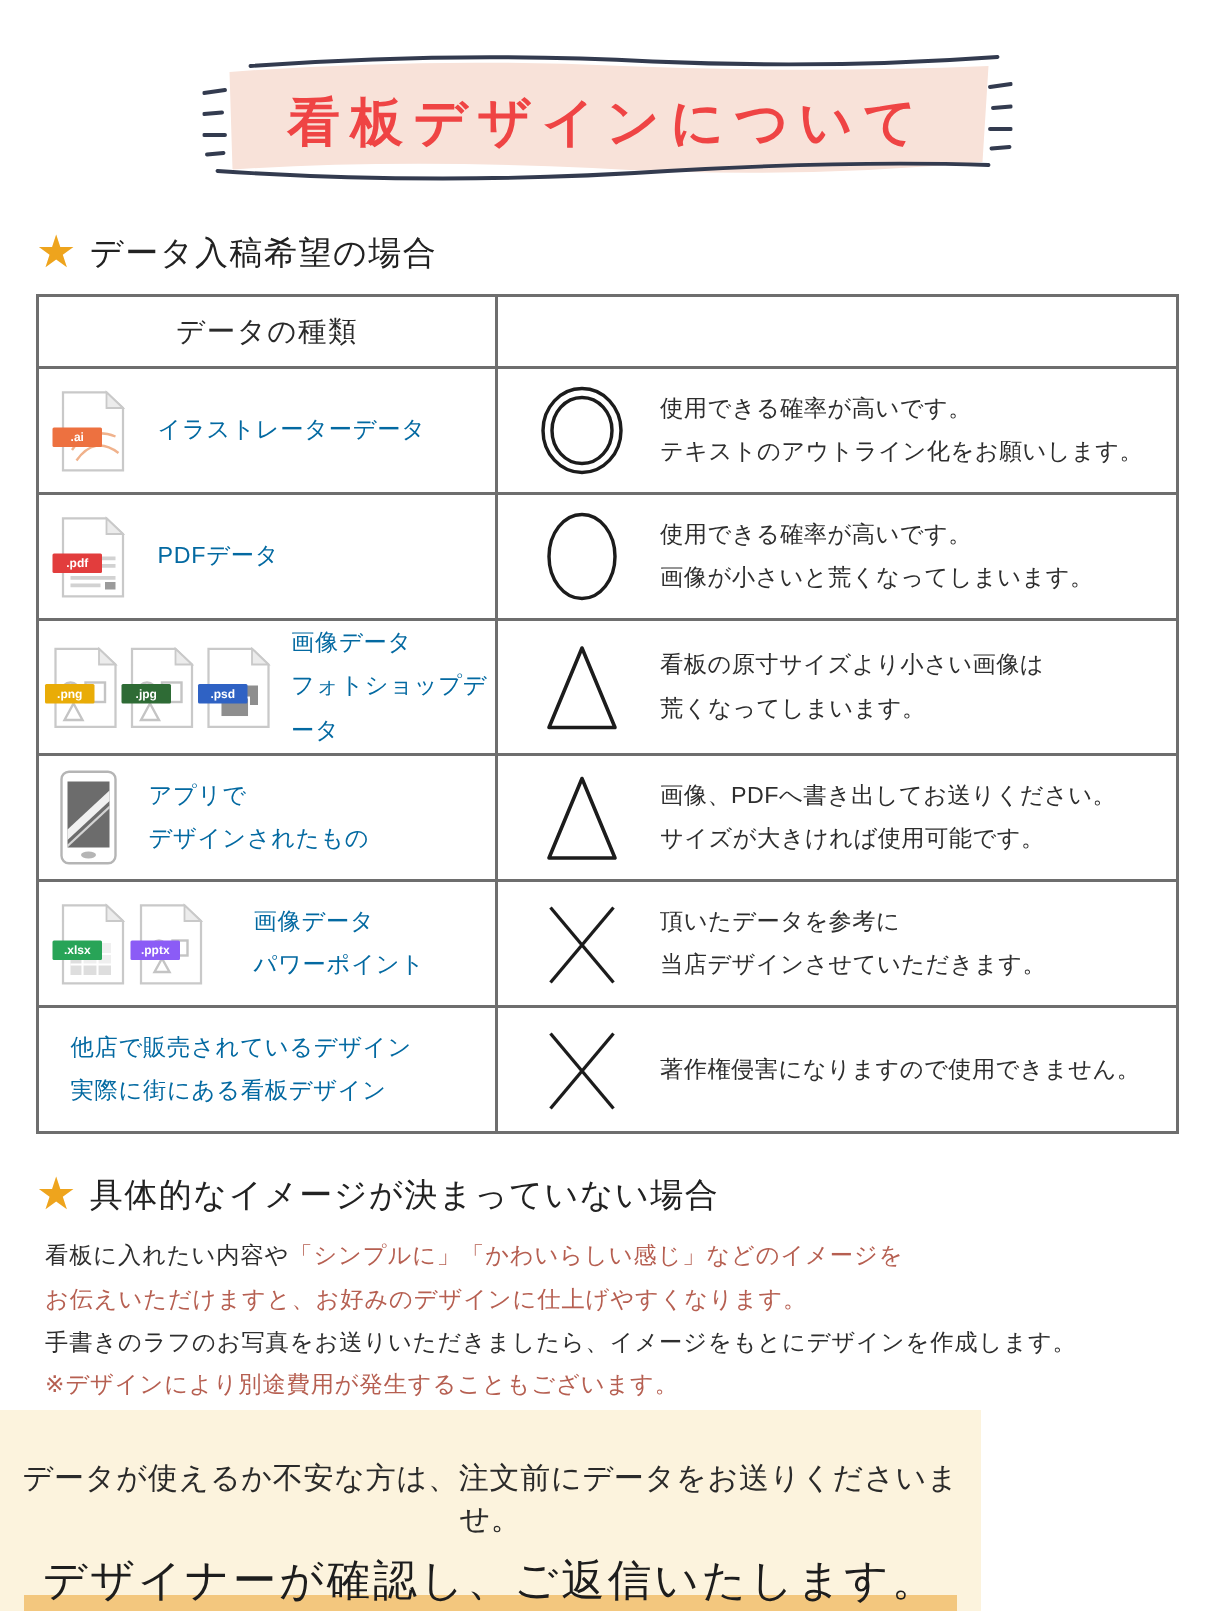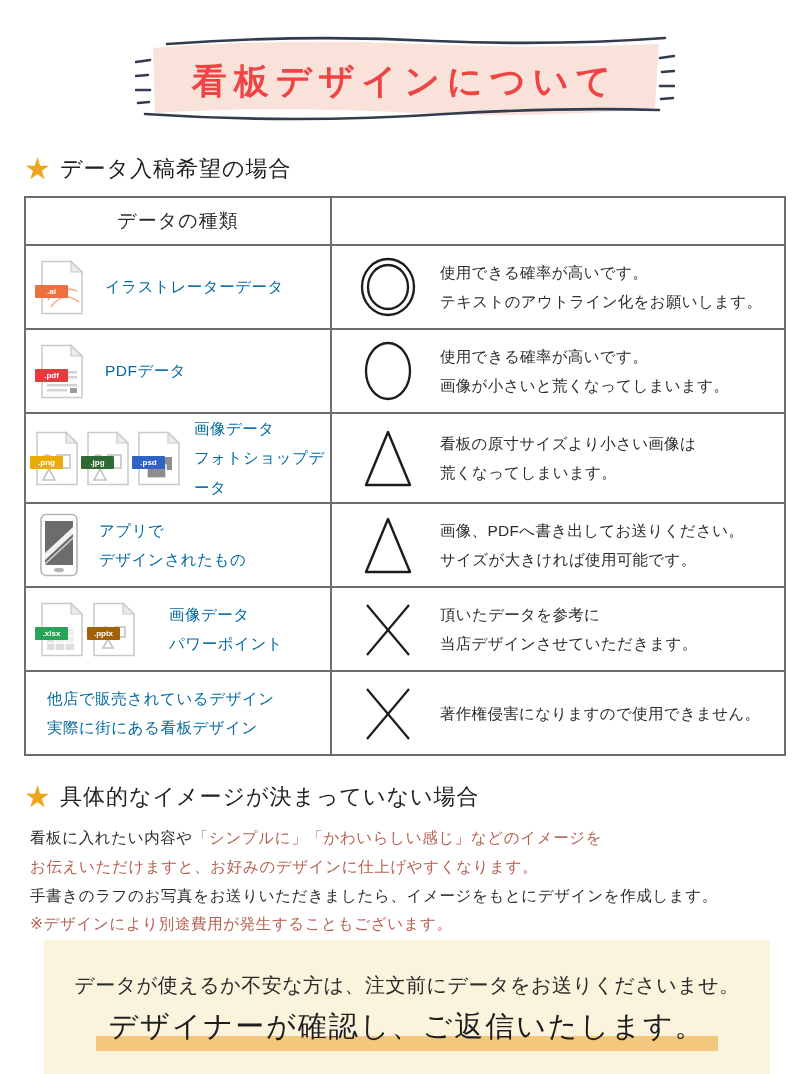--- a/index.html
+++ b/index.html
@@ -49,30 +49,30 @@
     position:absolute; left:-4px; top:25px; height:13px; min-width:33px; padding:0 2px;
     color:#fff; font-size:8px; font-weight:bold; line-height:13px; text-align:center;
     border-radius:1px;
   }
   .rb-ai   { background:#ed7140; }
   .rb-pdf  { background:#e23d3d; }
   .rb-png  { background:#e9ac07; }
   .rb-jpg  { background:#2e6b35; }
   .rb-psd  { background:#2f62c4; }
   .rb-xlsx { background:#28a457; }
-  .rb-pptx { background:#a16207; }
+  .rb-pptx { background:#8b5cf6; }
 
   
   .para { margin:10px 0 0 30px; font-size:15.5px; line-height:1.85; letter-spacing:0.6px; color:#2e2e2e; }
   .accent { color:#b65f51; }
 
   
   .footer {
-    position:absolute; left:0; bottom:0; width:726px; height:134px;
-    background:#fcf3dd; text-align:center; padding-top:32px;margin-left:44px;
+    position:absolute; left:0; bottom:0; width:654px; height:134px;
+    background:#fcf3dd; text-align:center; padding-top:32px;
   }
   .footer-line1 { font-size:20px; color:#2a2a2a; letter-spacing:0.5px; }
   .footer-line2 { margin-top:8px; font-size:29px; color:#1d1d1d; letter-spacing:2px; }
   .footer-line2 .hl {
     background:linear-gradient(to top, #f3c77e 34%, rgba(0,0,0,0) 34%);
     padding:0 12px 4px 12px; display:inline-block;
   }
 </style>
 </head>
 <body>

